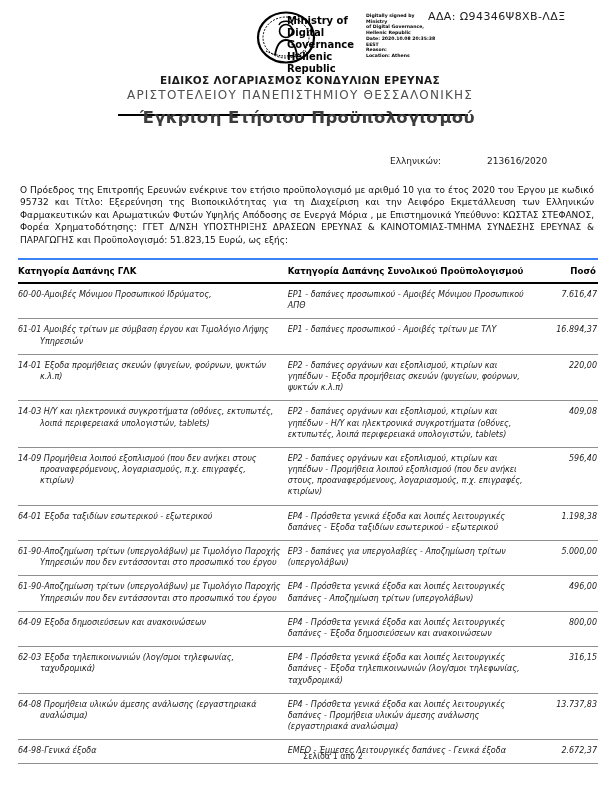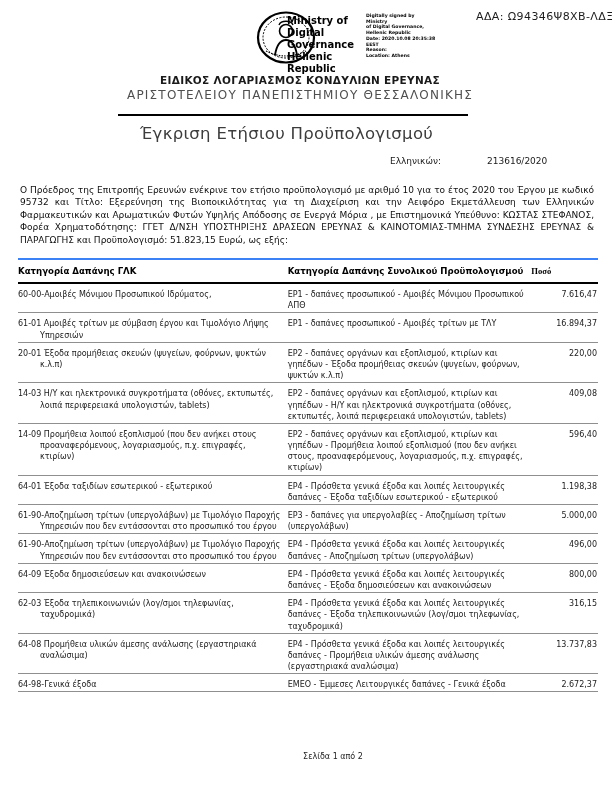--- a/index.html
+++ b/index.html
@@ -1,55 +1,55 @@
 <!DOCTYPE html>
 <html><head>
 <meta charset="utf-8">
 <style>
   * { margin:0; padding:0; box-sizing:border-box; }
   html,body { width:612px; height:792px; background:#fff; }
   body { font-family:"DejaVu Sans", sans-serif; color:#111; position:relative; overflow:hidden; }
   .page { position:absolute; inset:0; background:#fff; }
 
   
-  .ada { position:absolute; top:10px; left:428px; font-size:11px; color:#1c1c1c; letter-spacing:.4px; white-space:nowrap;margin-left:48px; }
+  .ada { position:absolute; top:10px; left:428px; font-size:11px; color:#1c1c1c; letter-spacing:.4px; white-space:nowrap; }
 
   
   .stamp { position:absolute; top:10px; left:256px; width:170px; height:56px; }
   .seal { position:absolute; top:1px; left:0; width:64px; height:53px; }
   .ministry { position:absolute; top:5px; left:31px; width:86px; font-size:10px; font-weight:bold; color:#000;
               line-height:1.2; white-space:pre-line; }
   .sig { position:absolute; top:3px; left:110px; width:70px; font-size:4.6px; font-weight:bold; color:#000;
          line-height:1.25; white-space:pre-line; }
 
   
   .org { position:absolute; top:74px; left:0; width:600px; text-align:center; }
   .org-1 { font-size:10.5px; font-weight:bold; color:#1a1a1a; letter-spacing:.3px; }
   .org-2 { font-size:12px; color:#4f4f4f; letter-spacing:1.2px; margin-top:2px; }
 
   .rule { position:absolute; top:114px; left:118px; width:350px; height:2px; background:#000; }
 
-  .doc-title { position:absolute; top:124px; left:140px; font-size:16.5px; color:#3c3c3c; letter-spacing:.3px; }
+  .doc-title { position:absolute; top:108px; left:140px; font-size:16.5px; color:#3c3c3c; letter-spacing:.3px;font-weight:bold; }
 
   .protocol { position:absolute; top:156px; left:0; width:612px; font-size:9px; color:#1a1a1a; }
   .protocol .lbl { position:absolute; left:390px; }
   .protocol .val { position:absolute; left:487px; }
 
   .intro { position:absolute; top:184px; left:20px; width:574px; font-size:9px; line-height:12.4px;
            text-align:justify; color:#0f0f0f; }
 
   
   .tbl-wrap { position:absolute; top:258px; left:18px; width:580px; }
   table { width:100%; border-collapse:collapse; table-layout:fixed; }
   col.w1 { width:46.5%; } col.w2 { width:42%; } col.w3 { width:11.5%; }
   thead th { font-size:8.6px; font-weight:bold; text-align:left; color:#000;
              border-top:2px solid #3b82f6; border-bottom:2px solid #000; padding:6px 2px 6px 0; }
-  thead th.num { text-align:left;font-family:Liberation Serif, serif; }
+  thead th.num { text-align:right; }
   tbody td { font-size:8px; line-height:1.4; vertical-align:top; color:#1a1a1a;
-             border-bottom:1px solid #8f8f8f; padding:5px 6px 1px 0; }
+             border-bottom:1px solid #8f8f8f; padding:5px 6px 7px 0;font-style:italic; }
   tbody td.c1 { padding-left:22px; text-indent:-22px; }
   tbody td.c3 { text-align:right; padding-right:1px; }
 
   .page-footer { position:absolute; top:752px; left:0; width:612px; text-align:center; font-size:8px; color:#222;margin-left:27px; }
 </style>
 </head>
 <body>
 
 <div class="page">
 
@@ -111,21 +111,21 @@
     <td class="c1">60-00-Αμοιβές Μόνιμου Προσωπικού Ιδρύματος,</td>
     <td class="c2">ΕΡ1 - δαπάνες προσωπικού - Αμοιβές Μόνιμου Προσωπικού ΑΠΘ</td>
     <td class="c3">7.616,47</td>
   </tr>
           <tr>
     <td class="c1">61-01 Αμοιβές τρίτων με σύμβαση έργου και Τιμολόγιο Λήψης Υπηρεσιών</td>
     <td class="c2">ΕΡ1 - δαπάνες προσωπικού - Αμοιβές τρίτων με ΤΛΥ</td>
     <td class="c3">16.894,37</td>
   </tr>
           <tr>
-    <td class="c1">20-01 Έξοδα προμήθειας σκευών (ψυγείων, φούρνων, ψυκτών κ.λ.π)</td>
+    <td class="c1">14-01 Έξοδα προμήθειας σκευών (ψυγείων, φούρνων, ψυκτών κ.λ.π)</td>
     <td class="c2">ΕΡ2 - δαπάνες οργάνων και εξοπλισμού, κτιρίων και γηπέδων - Έξοδα προμήθειας σκευών (ψυγείων, φούρνων, ψυκτών κ.λ.π)</td>
     <td class="c3">220,00</td>
   </tr>
           <tr>
     <td class="c1">14-03 Η/Υ και ηλεκτρονικά συγκροτήματα (οθόνες, εκτυπωτές, λοιπά περιφερειακά υπολογιστών, tablets)</td>
     <td class="c2">ΕΡ2 - δαπάνες οργάνων και εξοπλισμού, κτιρίων και γηπέδων - Η/Υ και ηλεκτρονικά συγκροτήματα (οθόνες, εκτυπωτές, λοιπά περιφερειακά υπολογιστών, tablets)</td>
     <td class="c3">409,08</td>
   </tr>
           <tr>
     <td class="c1">14-09 Προμήθεια λοιπού εξοπλισμού (που δεν ανήκει στους προαναφερόμενους, λογαριασμούς, π.χ. επιγραφές, κτιρίων)</td>

